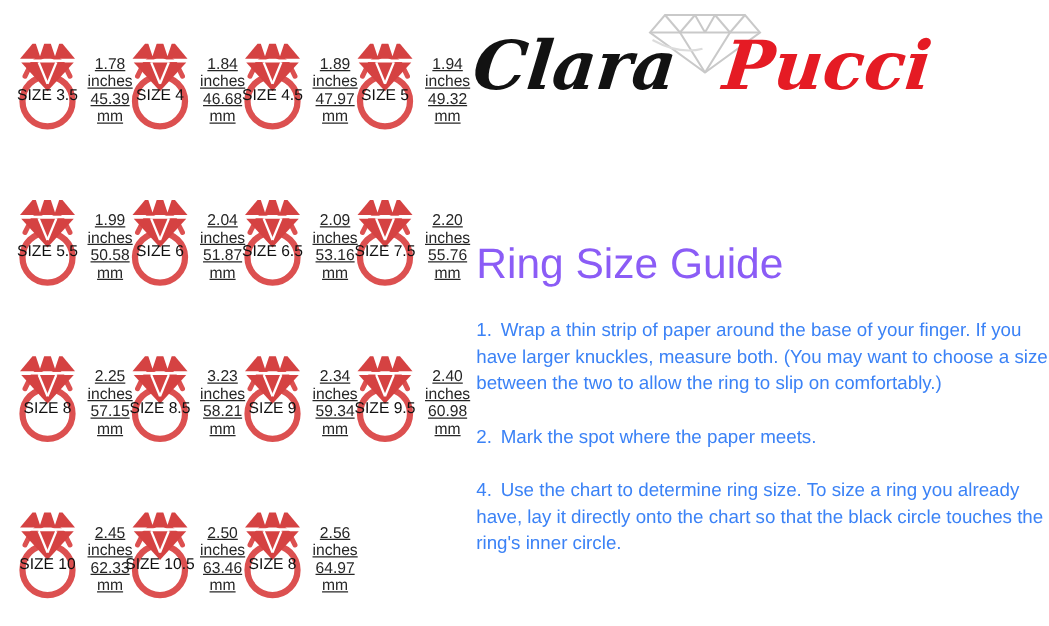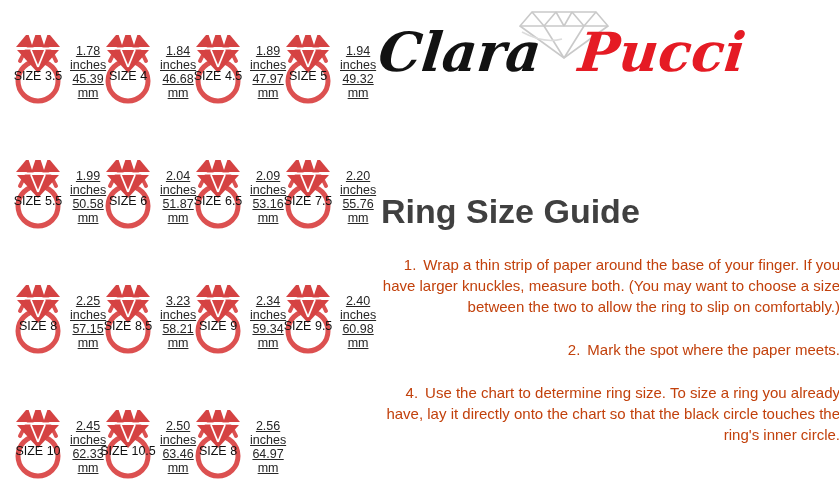--- a/index.html
+++ b/index.html
@@ -19,24 +19,24 @@
 
   
   #logo{position:absolute;left:379px;top:4px;width:382px;height:96px;}
   #logo-diamond{position:absolute;left:138px;top:2px;width:94px;height:58px;}
   .brandline{position:absolute;left:0;top:0;width:100%;line-height:96px;white-space:nowrap;}
   .brandword{font-family:"DejaVu Serif",serif;font-style:italic;font-weight:bold;
              font-size:54px;display:inline-block;transform:skewX(-6deg);}
   #brand2{margin-left:34px;}
 
   #guide-title{position:absolute;left:381px;top:192px;margin:0;
-               font-size:34px;font-weight:700;color:#404040;letter-spacing:0;}
+               font-size:34px;font-weight:400;color:#8b5cf6;letter-spacing:0;}
 
   #steps{position:absolute;left:381px;top:254px;width:459px;
-         font-size:15px;line-height:21px;color:#c2410c;text-align:right;}
+         font-size:15px;line-height:21px;color:#3b82f6;}
   #steps p{margin:0;}
   #steps p + p.gap-a{margin-top:22px;}
   #steps p + p.gap-b{margin-top:18px;}
   .stepnum{margin-right:7px;}
 </style>
 </head>
 <body>
 
 <svg width="0" height="0" style="position:absolute" aria-hidden="true">
   <defs>

